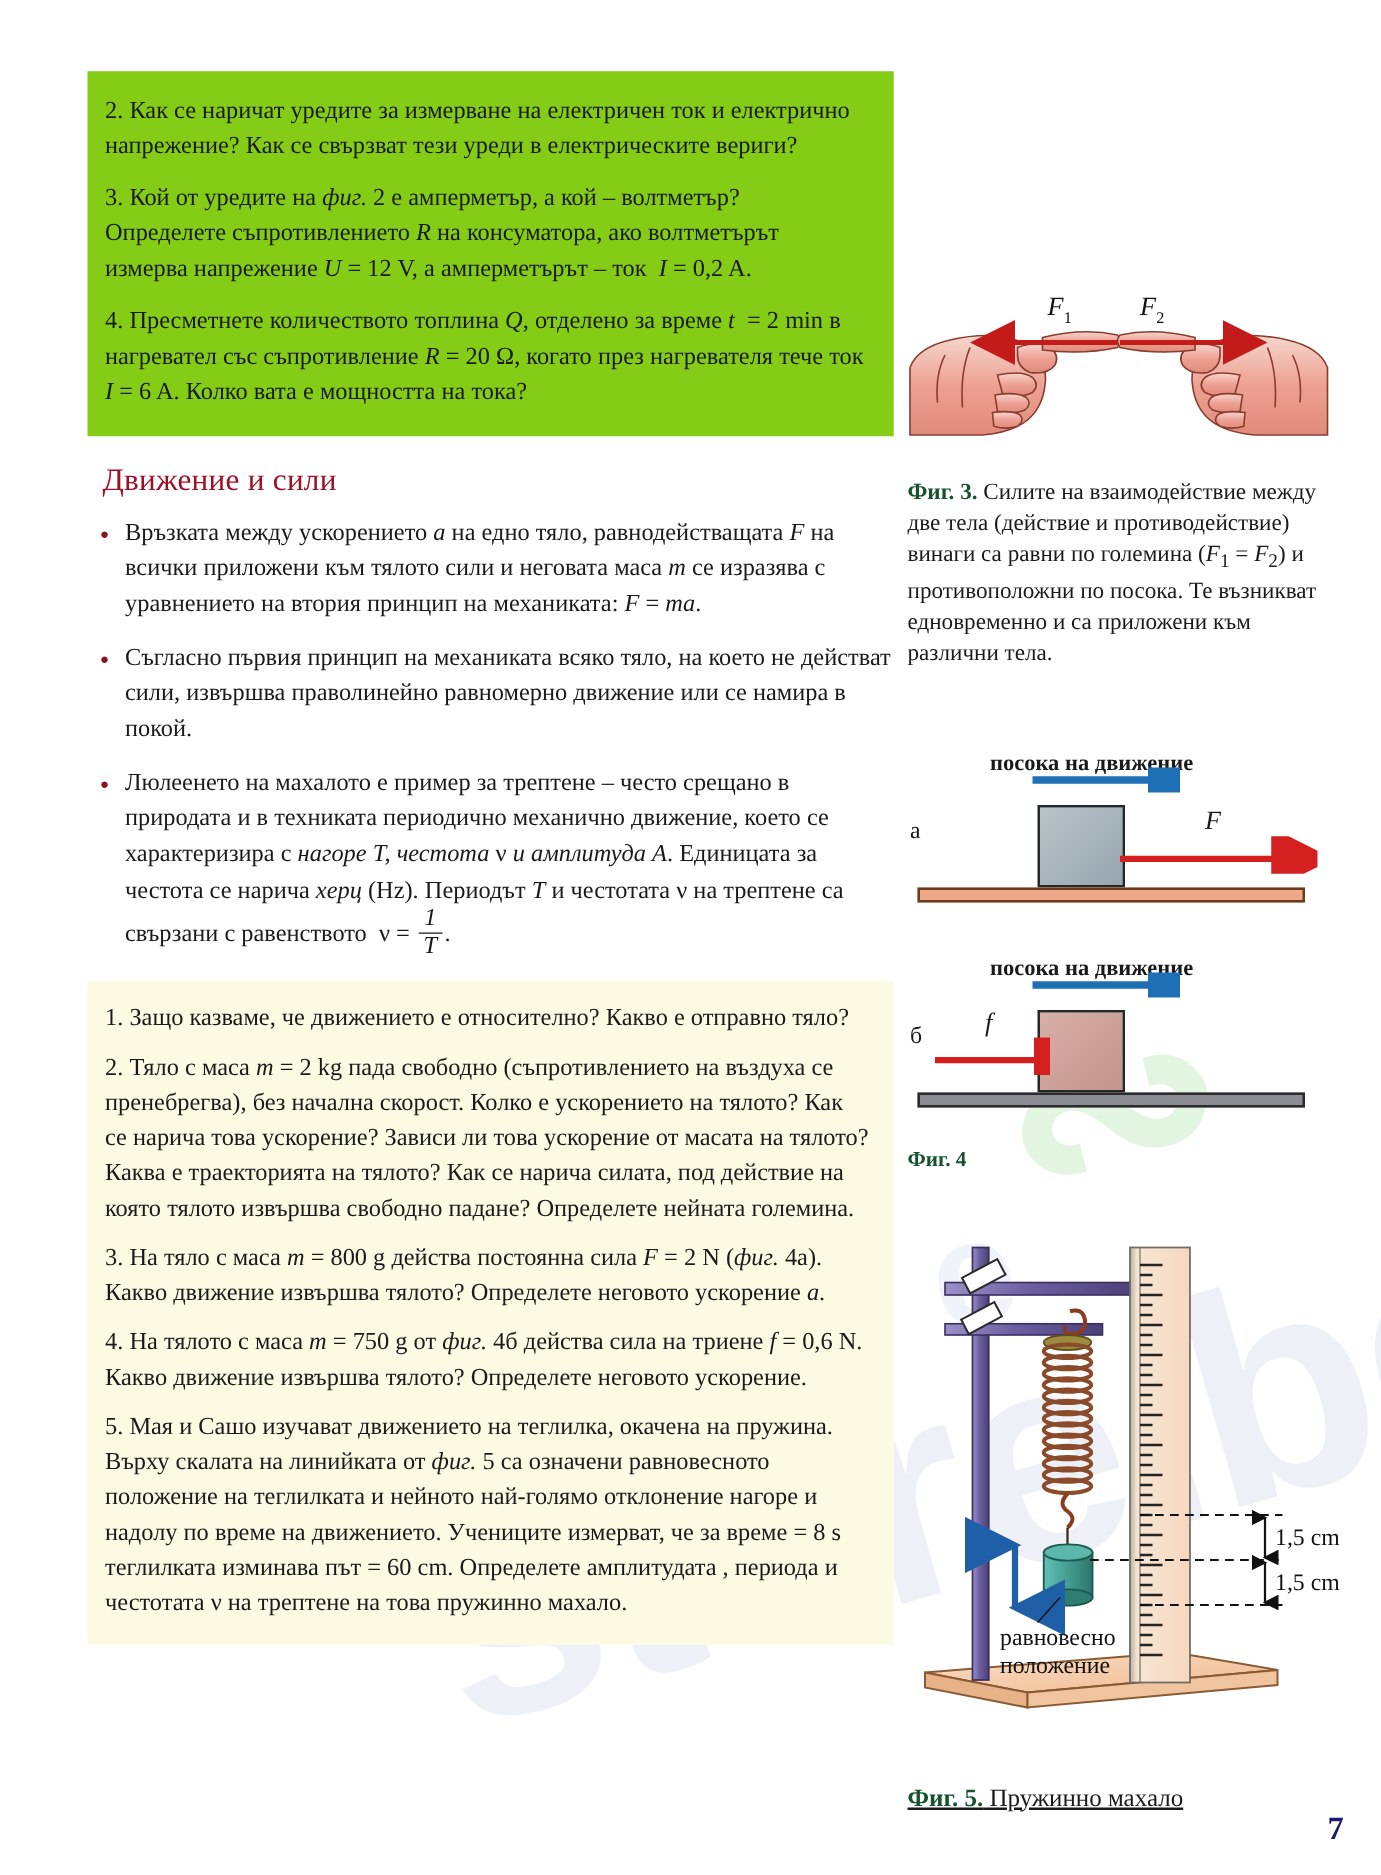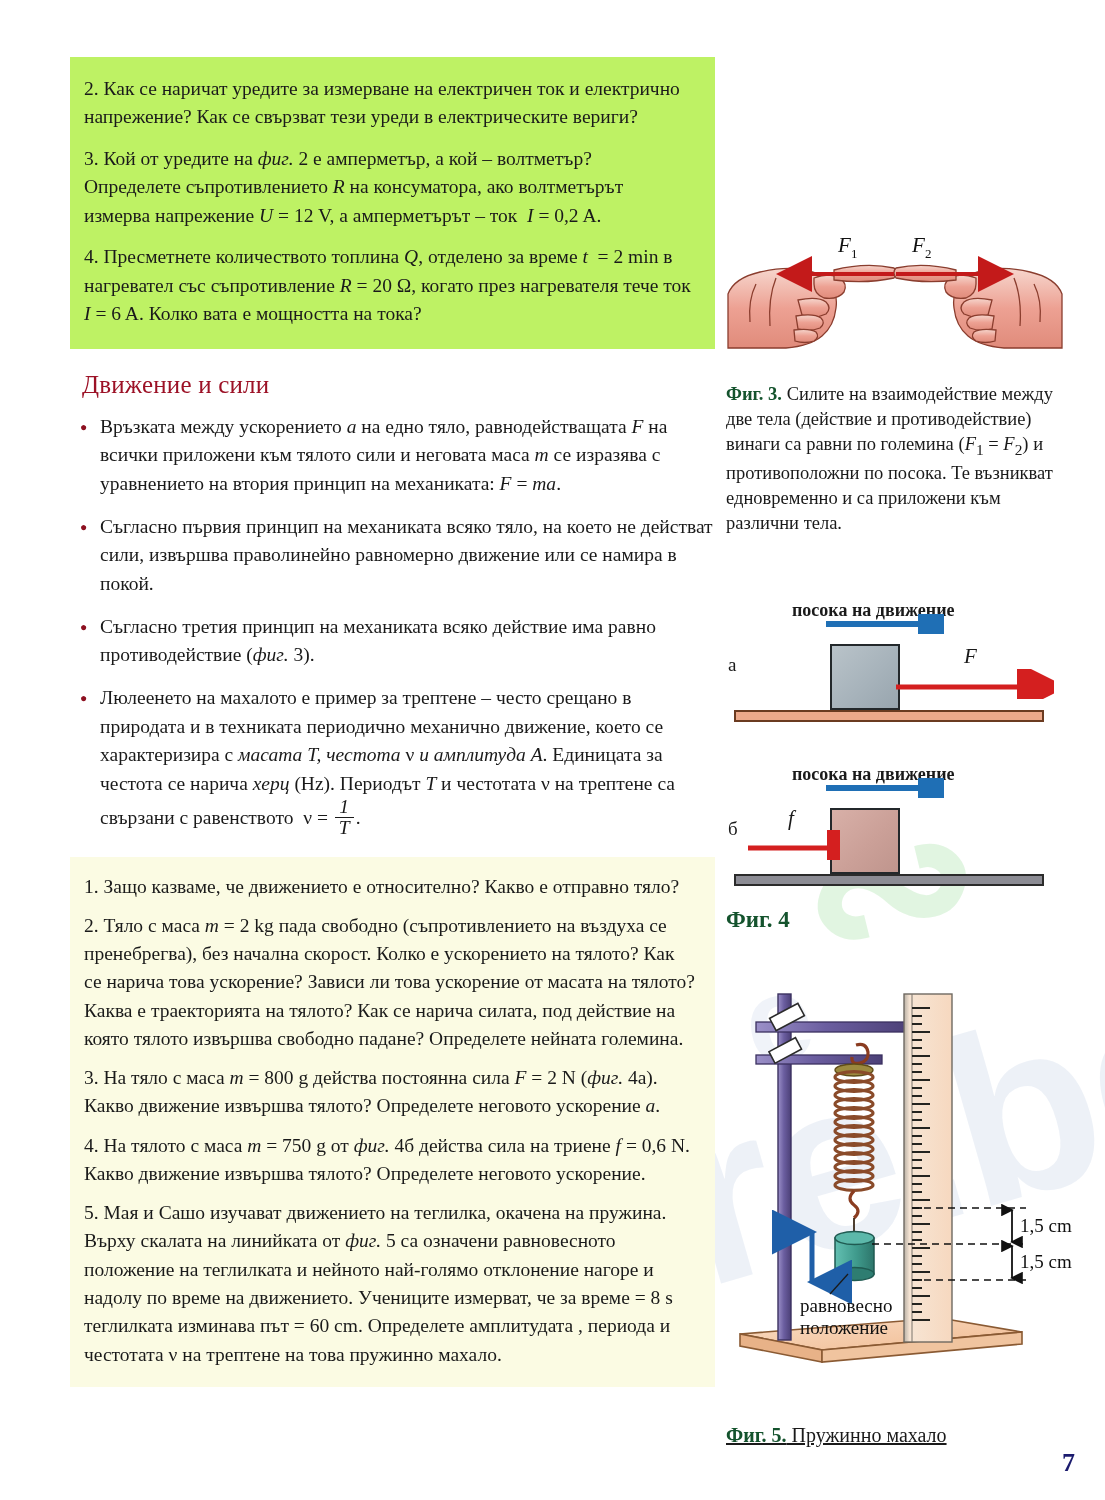--- a/index.html
+++ b/index.html
@@ -33,21 +33,21 @@
   
   .page { position: relative; width: 1105px; height: 1500px; z-index: 1; }
 
   
   .left-col {
     position: absolute;
     left: 70px; top: 0; width: 645px;
   }
 
   .qbox-blue {
-    background: #bef264;
+    background: #84cc16;
     padding: 18px 22px 20px 14px;
     margin-top: 57px;
   }
   .qbox-blue p {
     margin: 0 0 13px 0;
     font-size: 19.5px;
     line-height: 1.46;
   }
   .qbox-blue p:last-child { margin-bottom: 0; }
 
@@ -168,21 +168,21 @@
     position: absolute; left: 18px; top: 85px;
   }
   .flabel {
     position: absolute; font-style: italic; font-size: 21px;
   }
 
   
   .fig5-wrap { position: relative; height: 420px; margin-top: 46px; }
 
   .cap3 { margin-top: 12px; }
-  .cap4 { margin-top: 4px; font-size: 23px; }
+  .cap4 { margin-top: 16px; font-size: 17px; }
   .cap5 { margin-top: 20px; font-size: 20px; text-decoration: underline; }
 
   .page-number {
     position: absolute;
     right: 30px; bottom: 22px;
     font-size: 26px;
     font-weight: bold;
     color: #1b1b6e;
     font-family: "Liberation Serif", serif;
   }
@@ -224,27 +224,23 @@
         Връзката между ускорението <i class="it">a</i> на едно тяло, равнодействащата
         <i class="it">F</i> на всички приложени към тялото сили и неговата маса <i class="it">m</i> се
         изразява с уравнението на втория принцип на механиката: <i class="it">F</i> = <i class="it">ma</i>.
       </p>
       <p class="bullet">
         Съгласно първия принцип на механиката всяко тяло, на което
         не действат сили, извършва праволинейно равномерно движение
         или се намира в покой.
       </p>
       <p class="bullet">
-        Съгласно третия принцип на механиката всяко действие има
-        равно противодействие (<i class="it">фиг.</i> 3).
-      </p>
-      <p class="bullet">
         Люлеенето на махалото е пример за трептене – често срещано
         в природата и в техниката периодично механично движение,
-        което се характеризира с <i class="it">масата T, честота</i> ν <i class="it">и амплитуда A</i>.
+        което се характеризира с <i class="it">нагоре T, честота</i> ν <i class="it">и амплитуда A</i>.
         Единицата за честота се нарича <i class="it">херц</i> (Hz). Периодът <i class="it">T</i> и
         честотата ν на трептене са свързани с равенството&nbsp;
         <span>ν =
           <span class="frac">
             <span class="num">1</span>
             <span class="den">T</span>
           </span>.
         </span>
       </p>
     </div>

